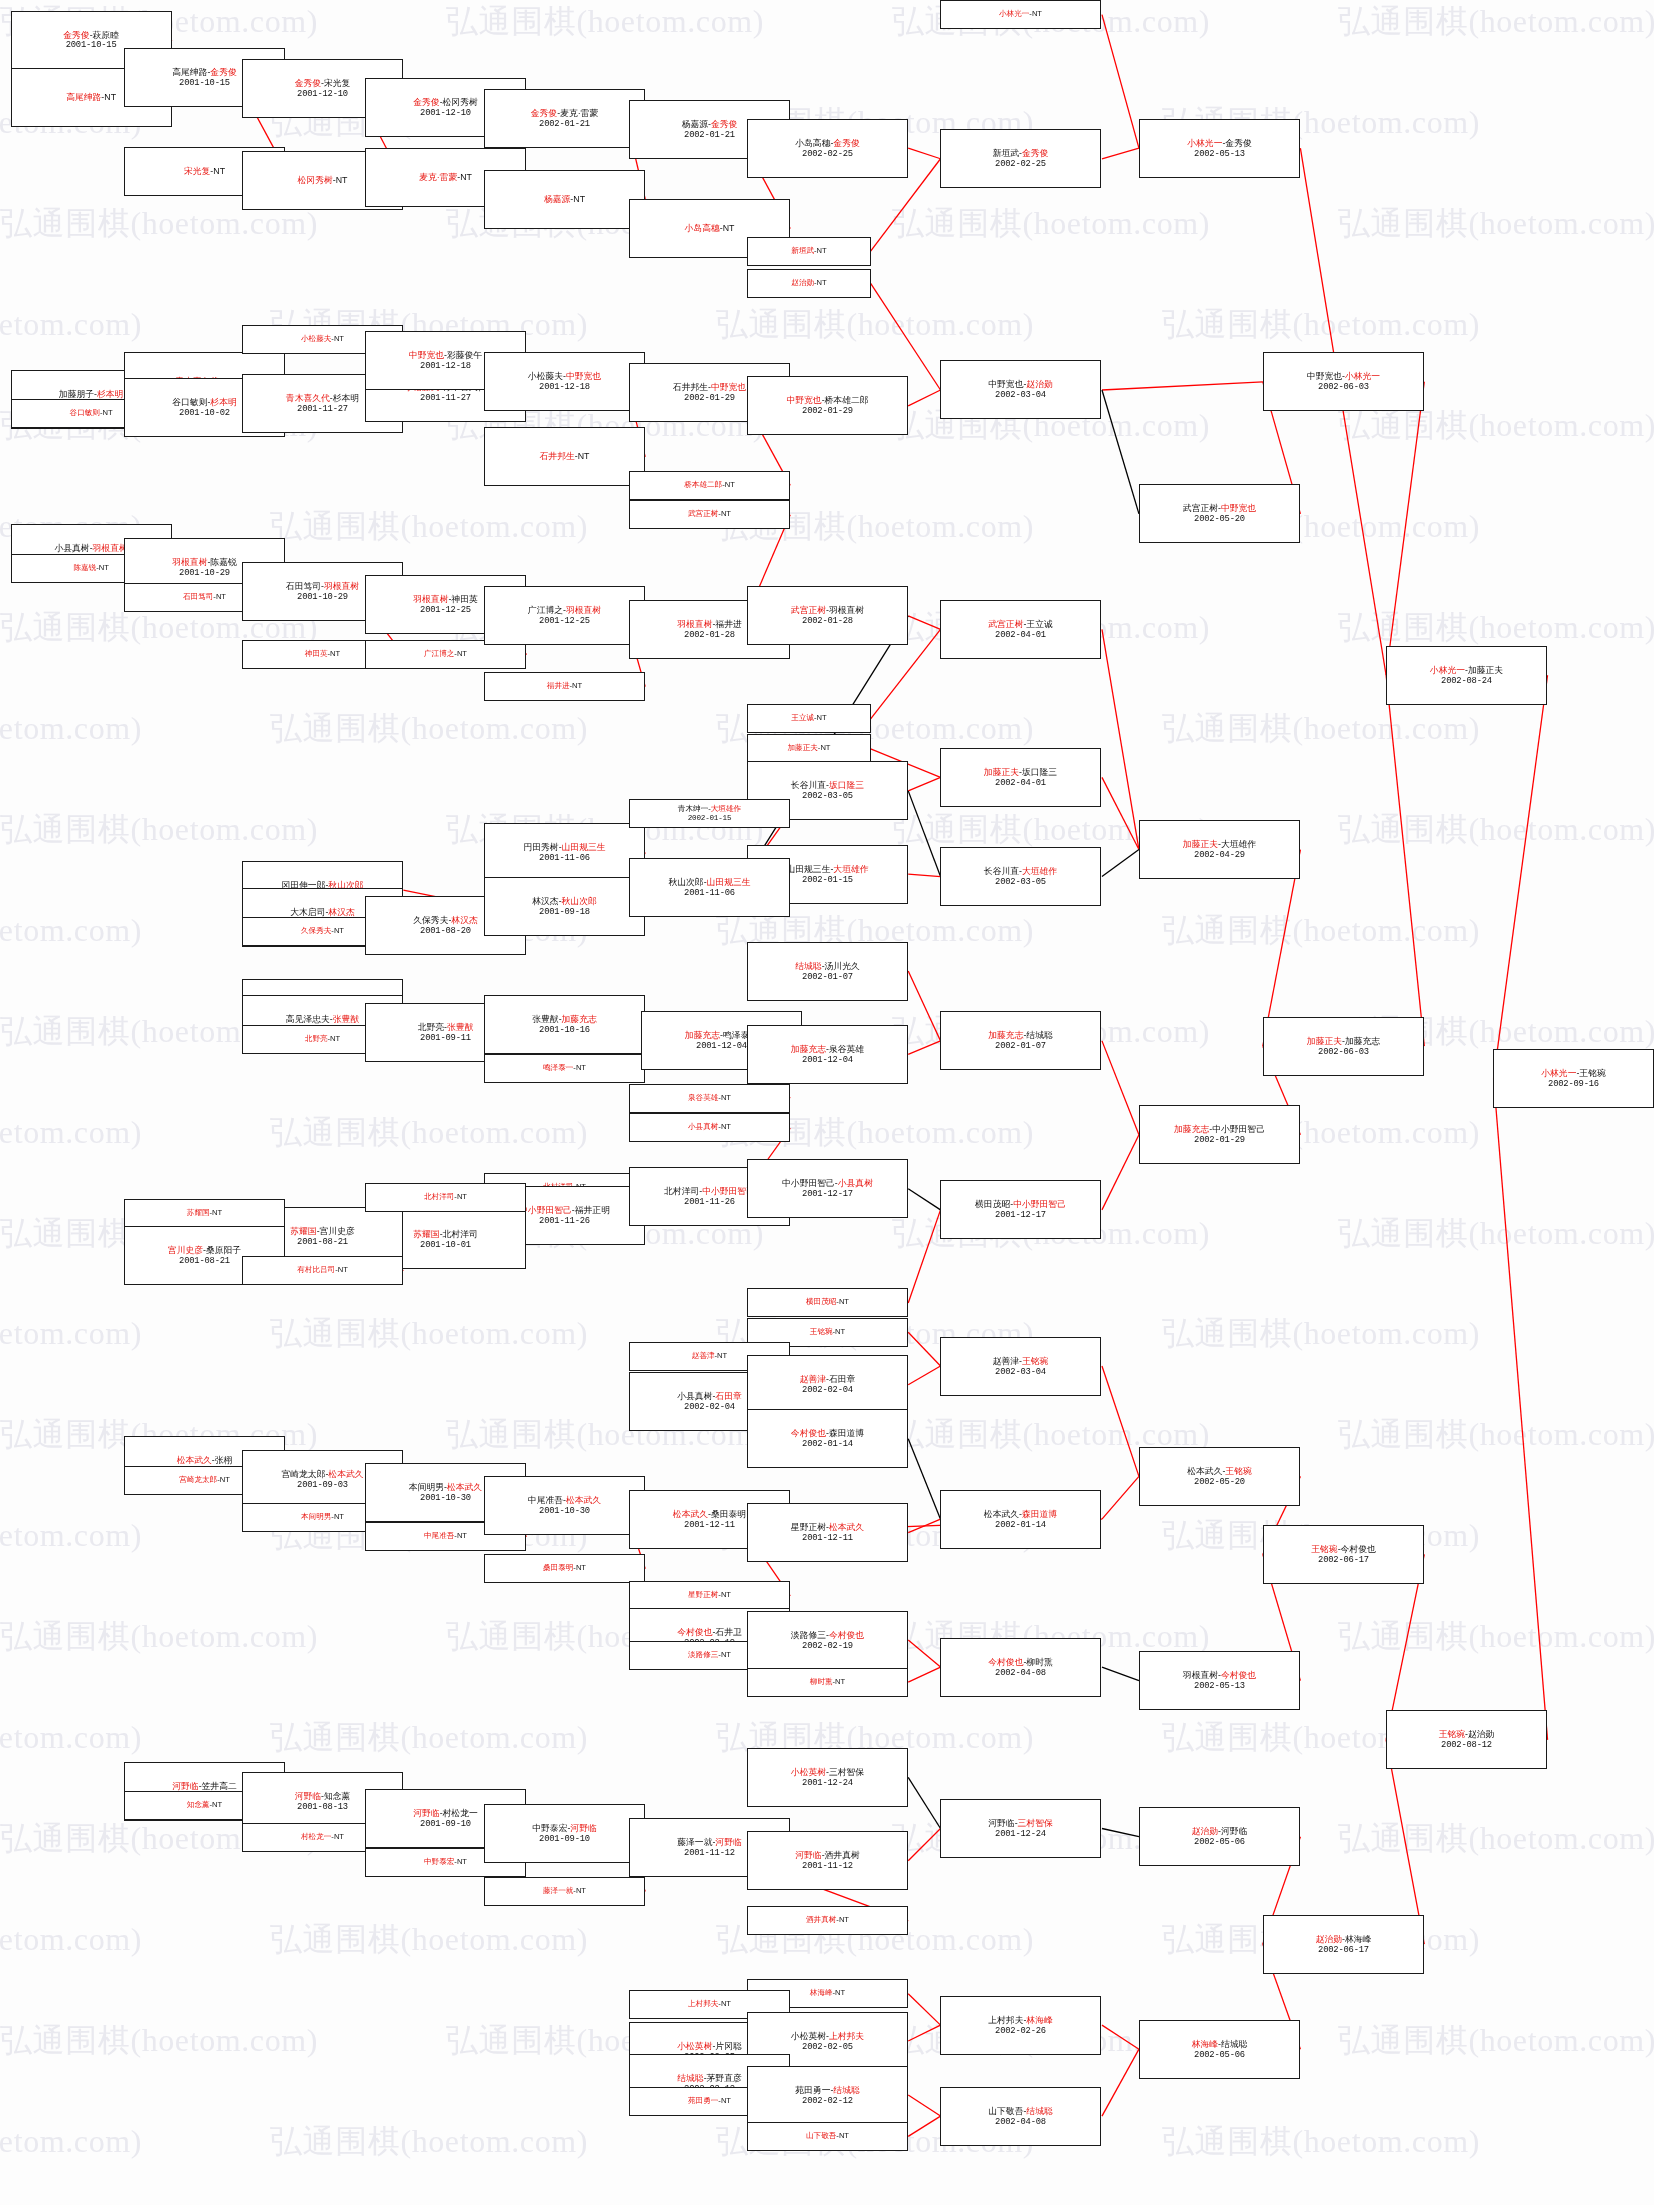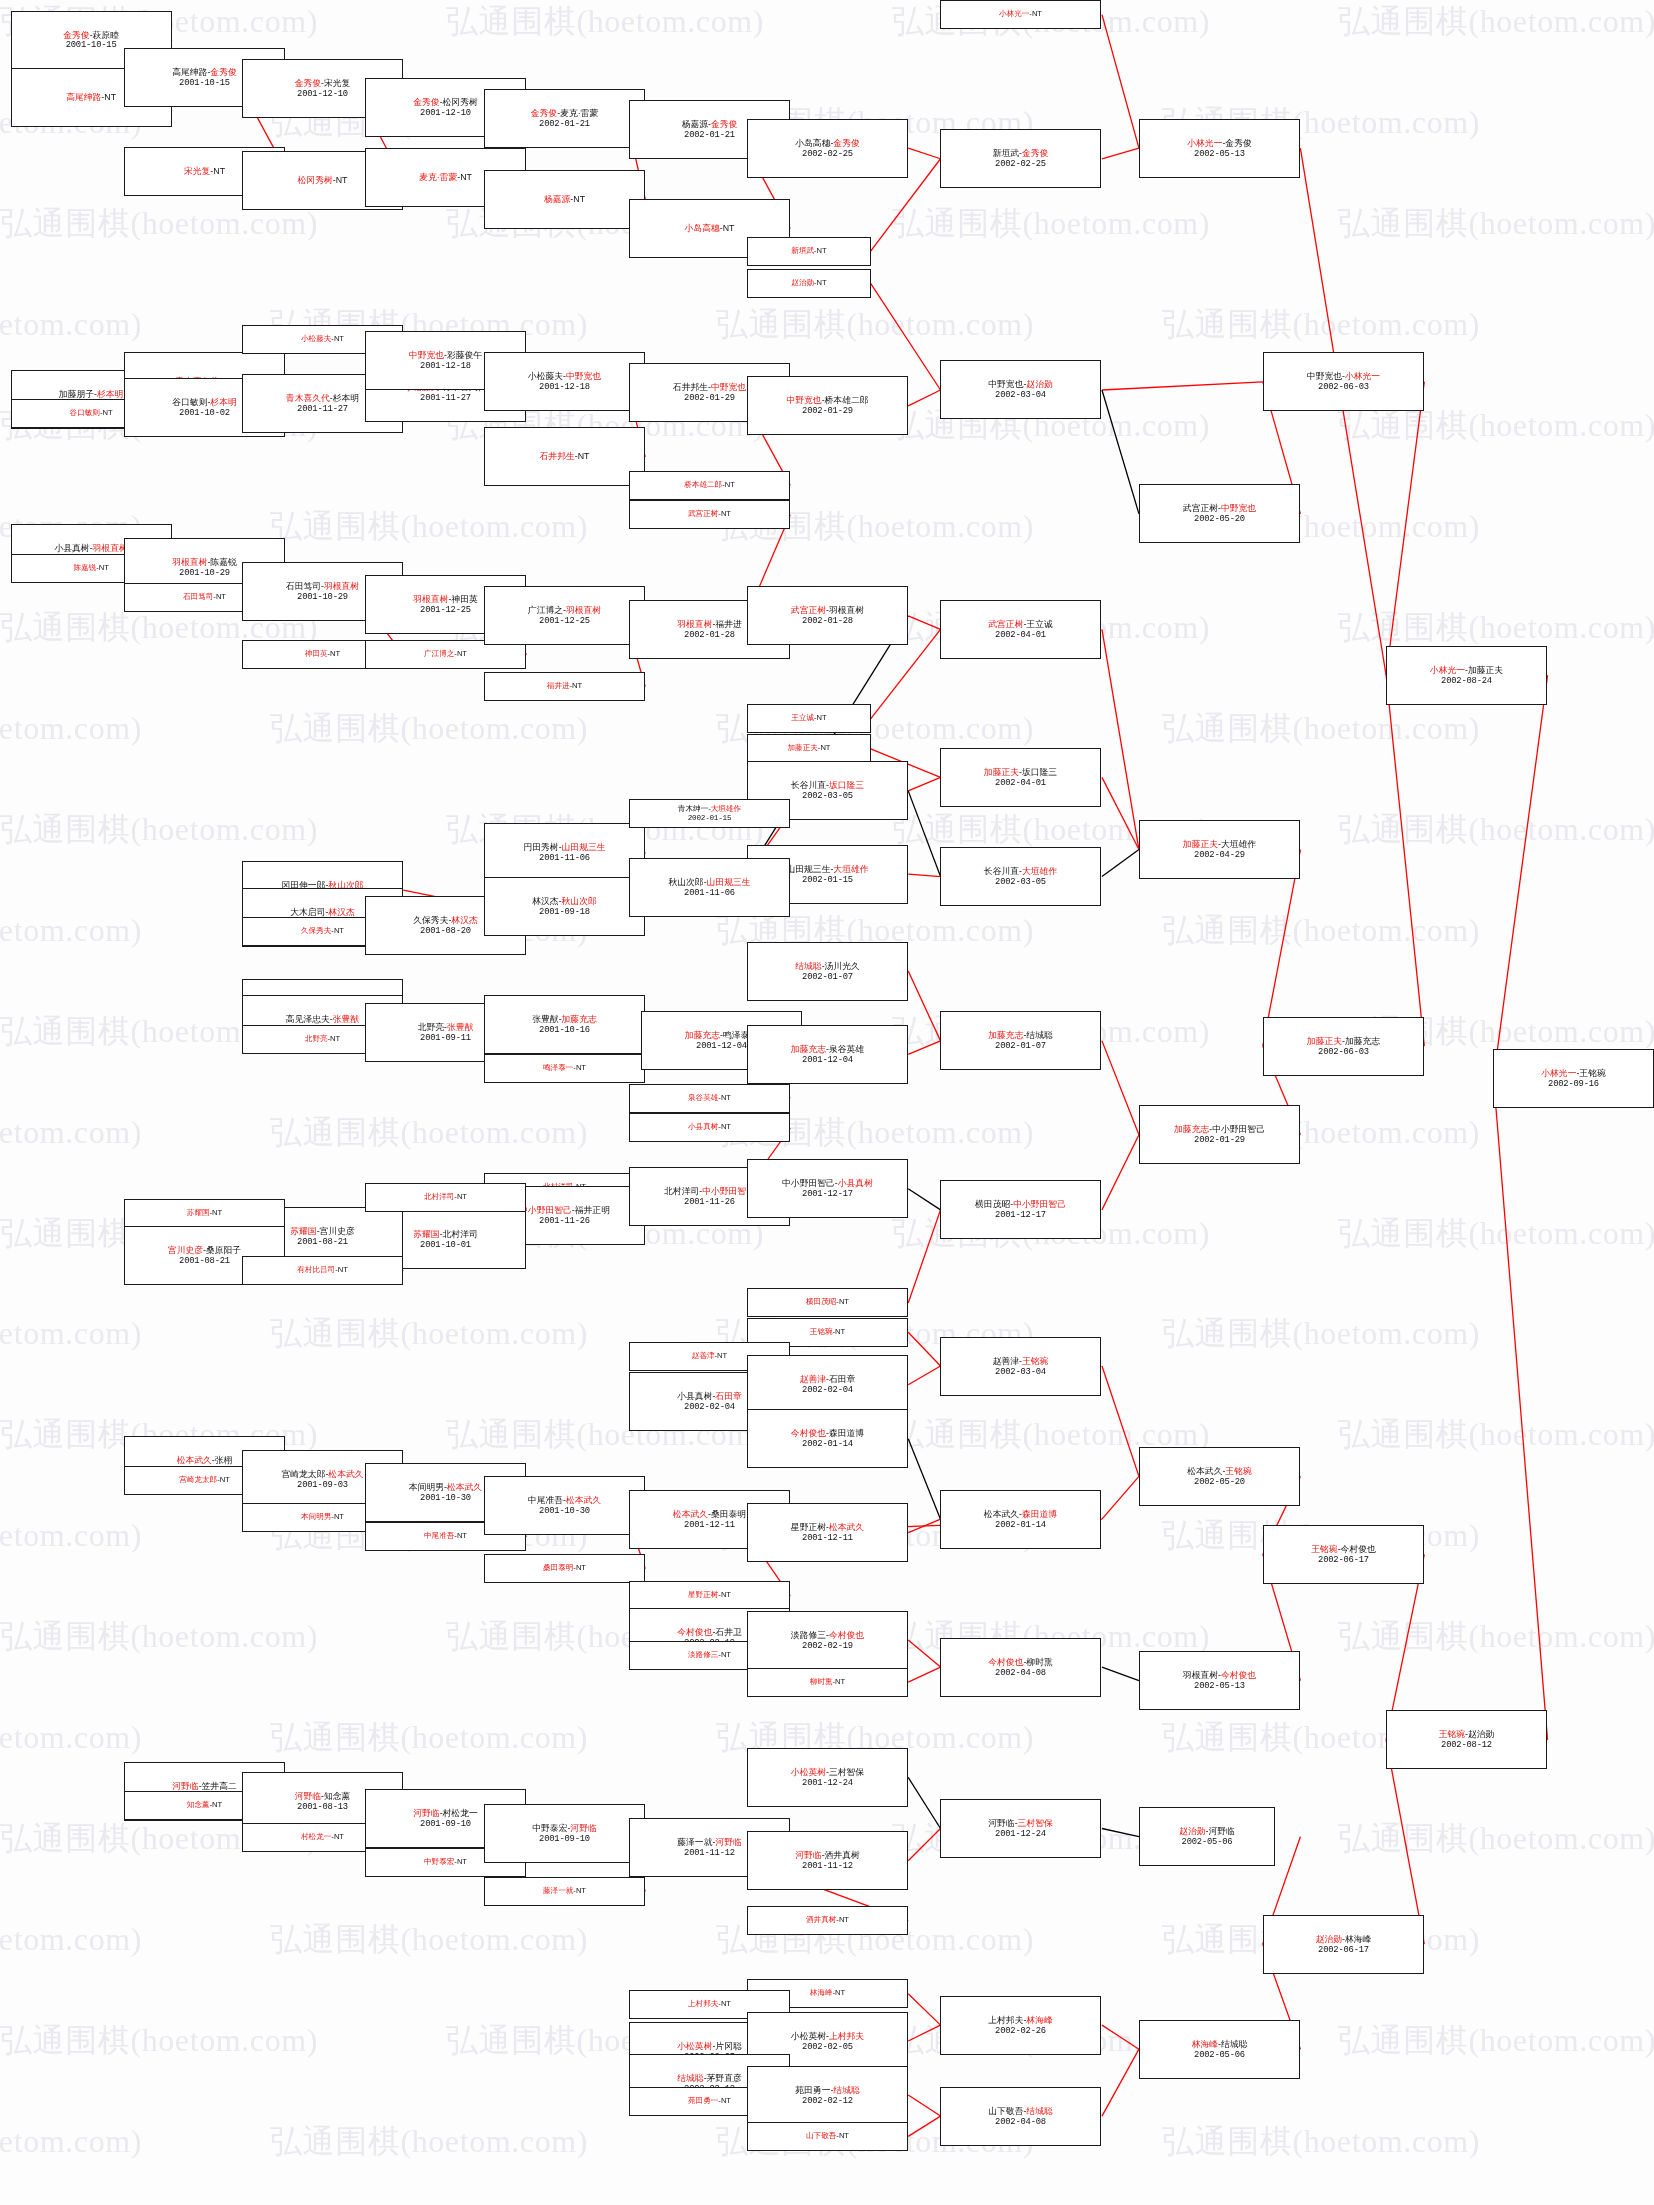--- a/index.html
+++ b/index.html
@@ -725,21 +725,21 @@
         <div class="ttl"><span class="w">酒井真树</span><span class="sep">-</span><span class="l">NT</span></div>
       </div>
       <div class="node big" id="n127" style="left: 747px; top: 1748px; width: 161px; height: 59px;">
         <div class="ttl"><span class="w">小松英树</span><span class="sep">-</span><span class="l">三村智保</span></div>
         <div class="dt">2001-12-24</div>
       </div>
       <div class="node big" id="n128" style="left: 940px; top: 1799px; width: 161px; height: 59px;">
         <div class="ttl"><span class="l">河野临</span><span class="sep">-</span><span class="w">三村智保</span></div>
         <div class="dt">2001-12-24</div>
       </div>
-      <div class="node big" id="n129" style="left: 1139px; top: 1807px; width: 136px; height: 59px;">
+      <div class="node big" id="n129" style="left: 1139px; top: 1807px; width: 161px; height: 59px;">
         <div class="ttl"><span class="w">赵治勋</span><span class="sep">-</span><span class="l">河野临</span></div>
         <div class="dt">2002-05-06</div>
       </div>
       <div class="node" id="n130" style="left: 747px; top: 1979px; width: 161px; height: 29px;">
         <div class="ttl"><span class="w">林海峰</span><span class="sep">-</span><span class="l">NT</span></div>
       </div>
       <div class="node" id="n131" style="left: 629px; top: 1990px; width: 161px; height: 29px;">
         <div class="ttl"><span class="w">上村邦夫</span><span class="sep">-</span><span class="l">NT</span></div>
       </div>
       <div class="node big" id="n132" style="left: 629px; top: 2022px; width: 161px; height: 59px;">

